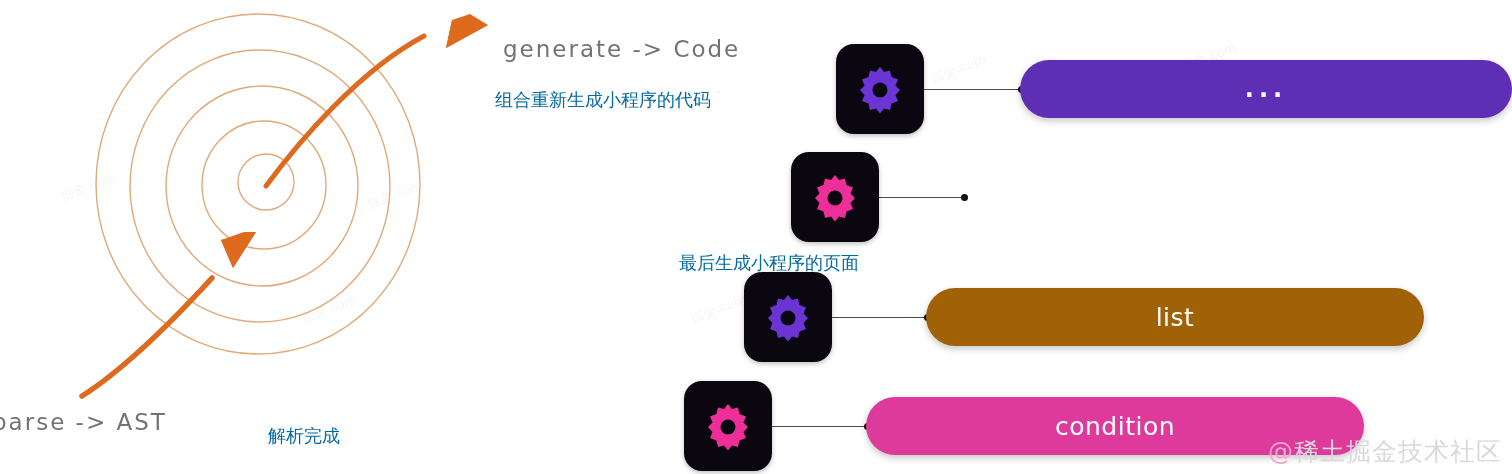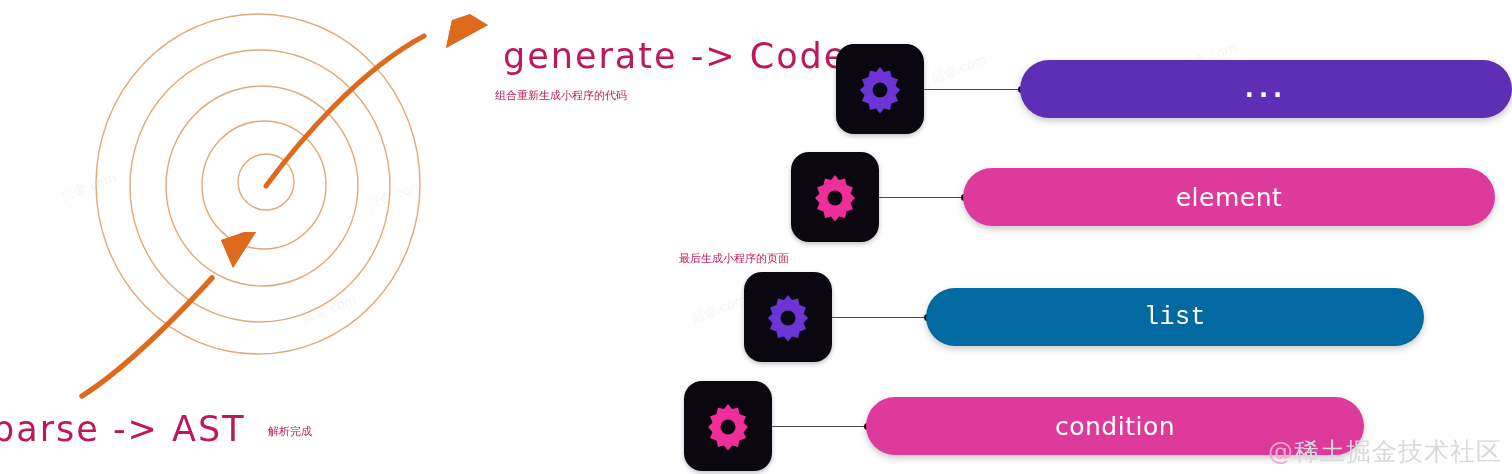--- a/index.html
+++ b/index.html
@@ -23,36 +23,36 @@
   #spiral-panel {
     position: absolute;
     left: 0; top: 0;
     width: 520px; height: 474px;
   }
   #spiral-svg { position: absolute; left: 0; top: 0; }
 
   
   .orange-heading {
     position: absolute;
-    color: #be185d;
-    font-family: "DejaVu Sans", sans-serif;
-    font-size: 35px;
+    color: #737373;
+    font-family: "DejaVu Sans", sans-serif;
+    font-size: 23px;
     font-weight: 400;
     letter-spacing: 2px;
     white-space: nowrap;
   }
   #generate-label { left: 503px; top: 36px; }
   #parse-label    { left: -8px;  top: 409px; }
 
   
   .red-note {
     position: absolute;
-    color: #be185d;
+    color: #0369a1;
     font-family: Liberation Serif, serif;
-    font-size: 11px;
+    font-size: 18px;
     white-space: nowrap;
   }
   #note-generate { left: 495px; top: 88px; }
   #note-parse    { left: 237px; top: 424px; margin-left: 31px; }
   #note-pages    { left: 679px; top: 243px; margin-top: 8px; }
 
   
   .row { position: absolute; height: 96px; }
   .gear-box {
     position: absolute;
@@ -203,35 +203,32 @@
 
   <div class="row" id="row-1">
     <div class="gear-box">
       <svg width="50" height="50" viewBox="0 0 100 100">
         <path d="M50 6 L58 16 L70 13 L73 26 L86 31 L81 43 L90 52 L81 62 L86 74 L73 79 L70 92 L58 89 L50 99 L42 89 L30 92 L27 79 L14 74 L19 62 L10 52 L19 43 L14 31 L27 26 L30 13 L42 16 Z" fill="#EE2F99"></path>
         <circle cx="50" cy="52" r="15" fill="#0b0710"></circle>
       </svg>
     </div>
     <div class="connector"></div>
     <div class="connector-dot"></div>
-    <div class="pill" style="background:#DE3A9C;">
-      <span>element</span>
-    </div>
   </div>
 
   <div class="row" id="row-2">
     <div class="gear-box">
       <svg width="50" height="50" viewBox="0 0 100 100">
         <path d="M50 6 L58 16 L70 13 L73 26 L86 31 L81 43 L90 52 L81 62 L86 74 L73 79 L70 92 L58 89 L50 99 L42 89 L30 92 L27 79 L14 74 L19 62 L10 52 L19 43 L14 31 L27 26 L30 13 L42 16 Z" fill="#6B35D6"></path>
         <circle cx="50" cy="52" r="15" fill="#0b0710"></circle>
       </svg>
     </div>
     <div class="connector"></div>
     <div class="connector-dot"></div>
-    <div class="pill" style="background:#0369a1;font-family:Liberation Mono, monospace;">
+    <div class="pill" style="background:#a16207;">
       <span>list</span>
     </div>
   </div>
 
   <div class="row" id="row-3">
     <div class="gear-box">
       <svg width="50" height="50" viewBox="0 0 100 100">
         <path d="M50 6 L58 16 L70 13 L73 26 L86 31 L81 43 L90 52 L81 62 L86 74 L73 79 L70 92 L58 89 L50 99 L42 89 L30 92 L27 79 L14 74 L19 62 L10 52 L19 43 L14 31 L27 26 L30 13 L42 16 Z" fill="#EE2F99"></path>
         <circle cx="50" cy="52" r="15" fill="#0b0710"></circle>
       </svg>

